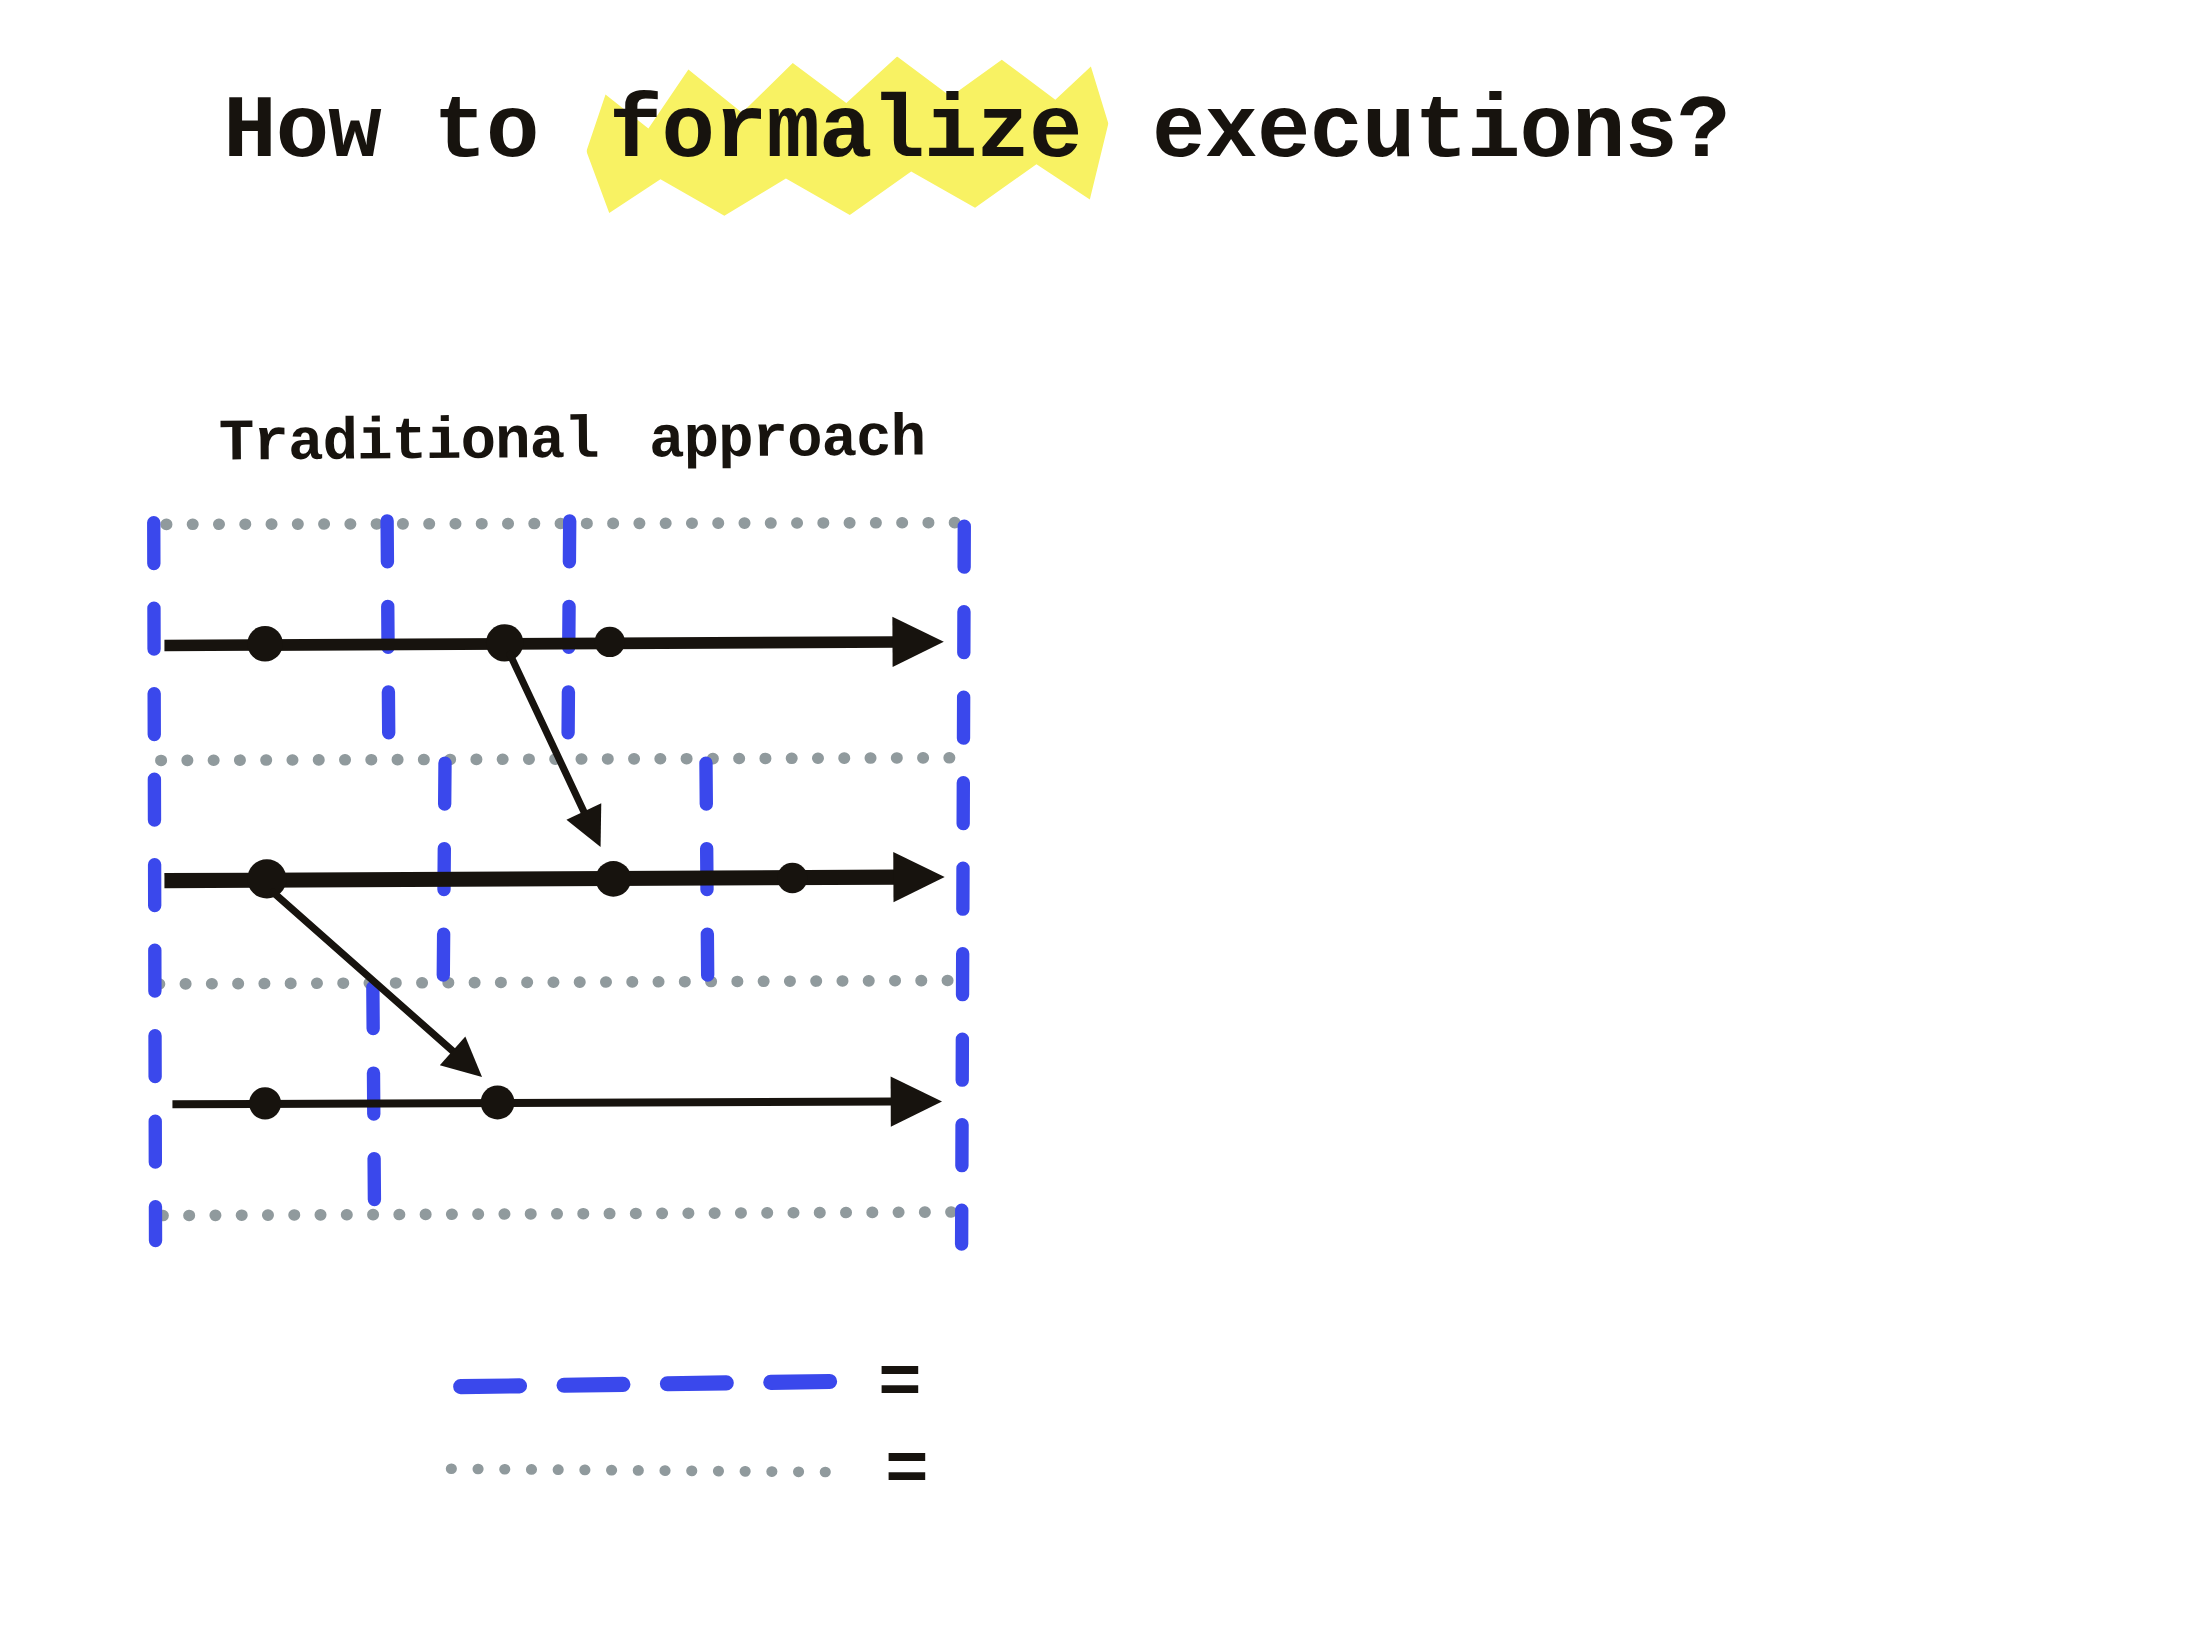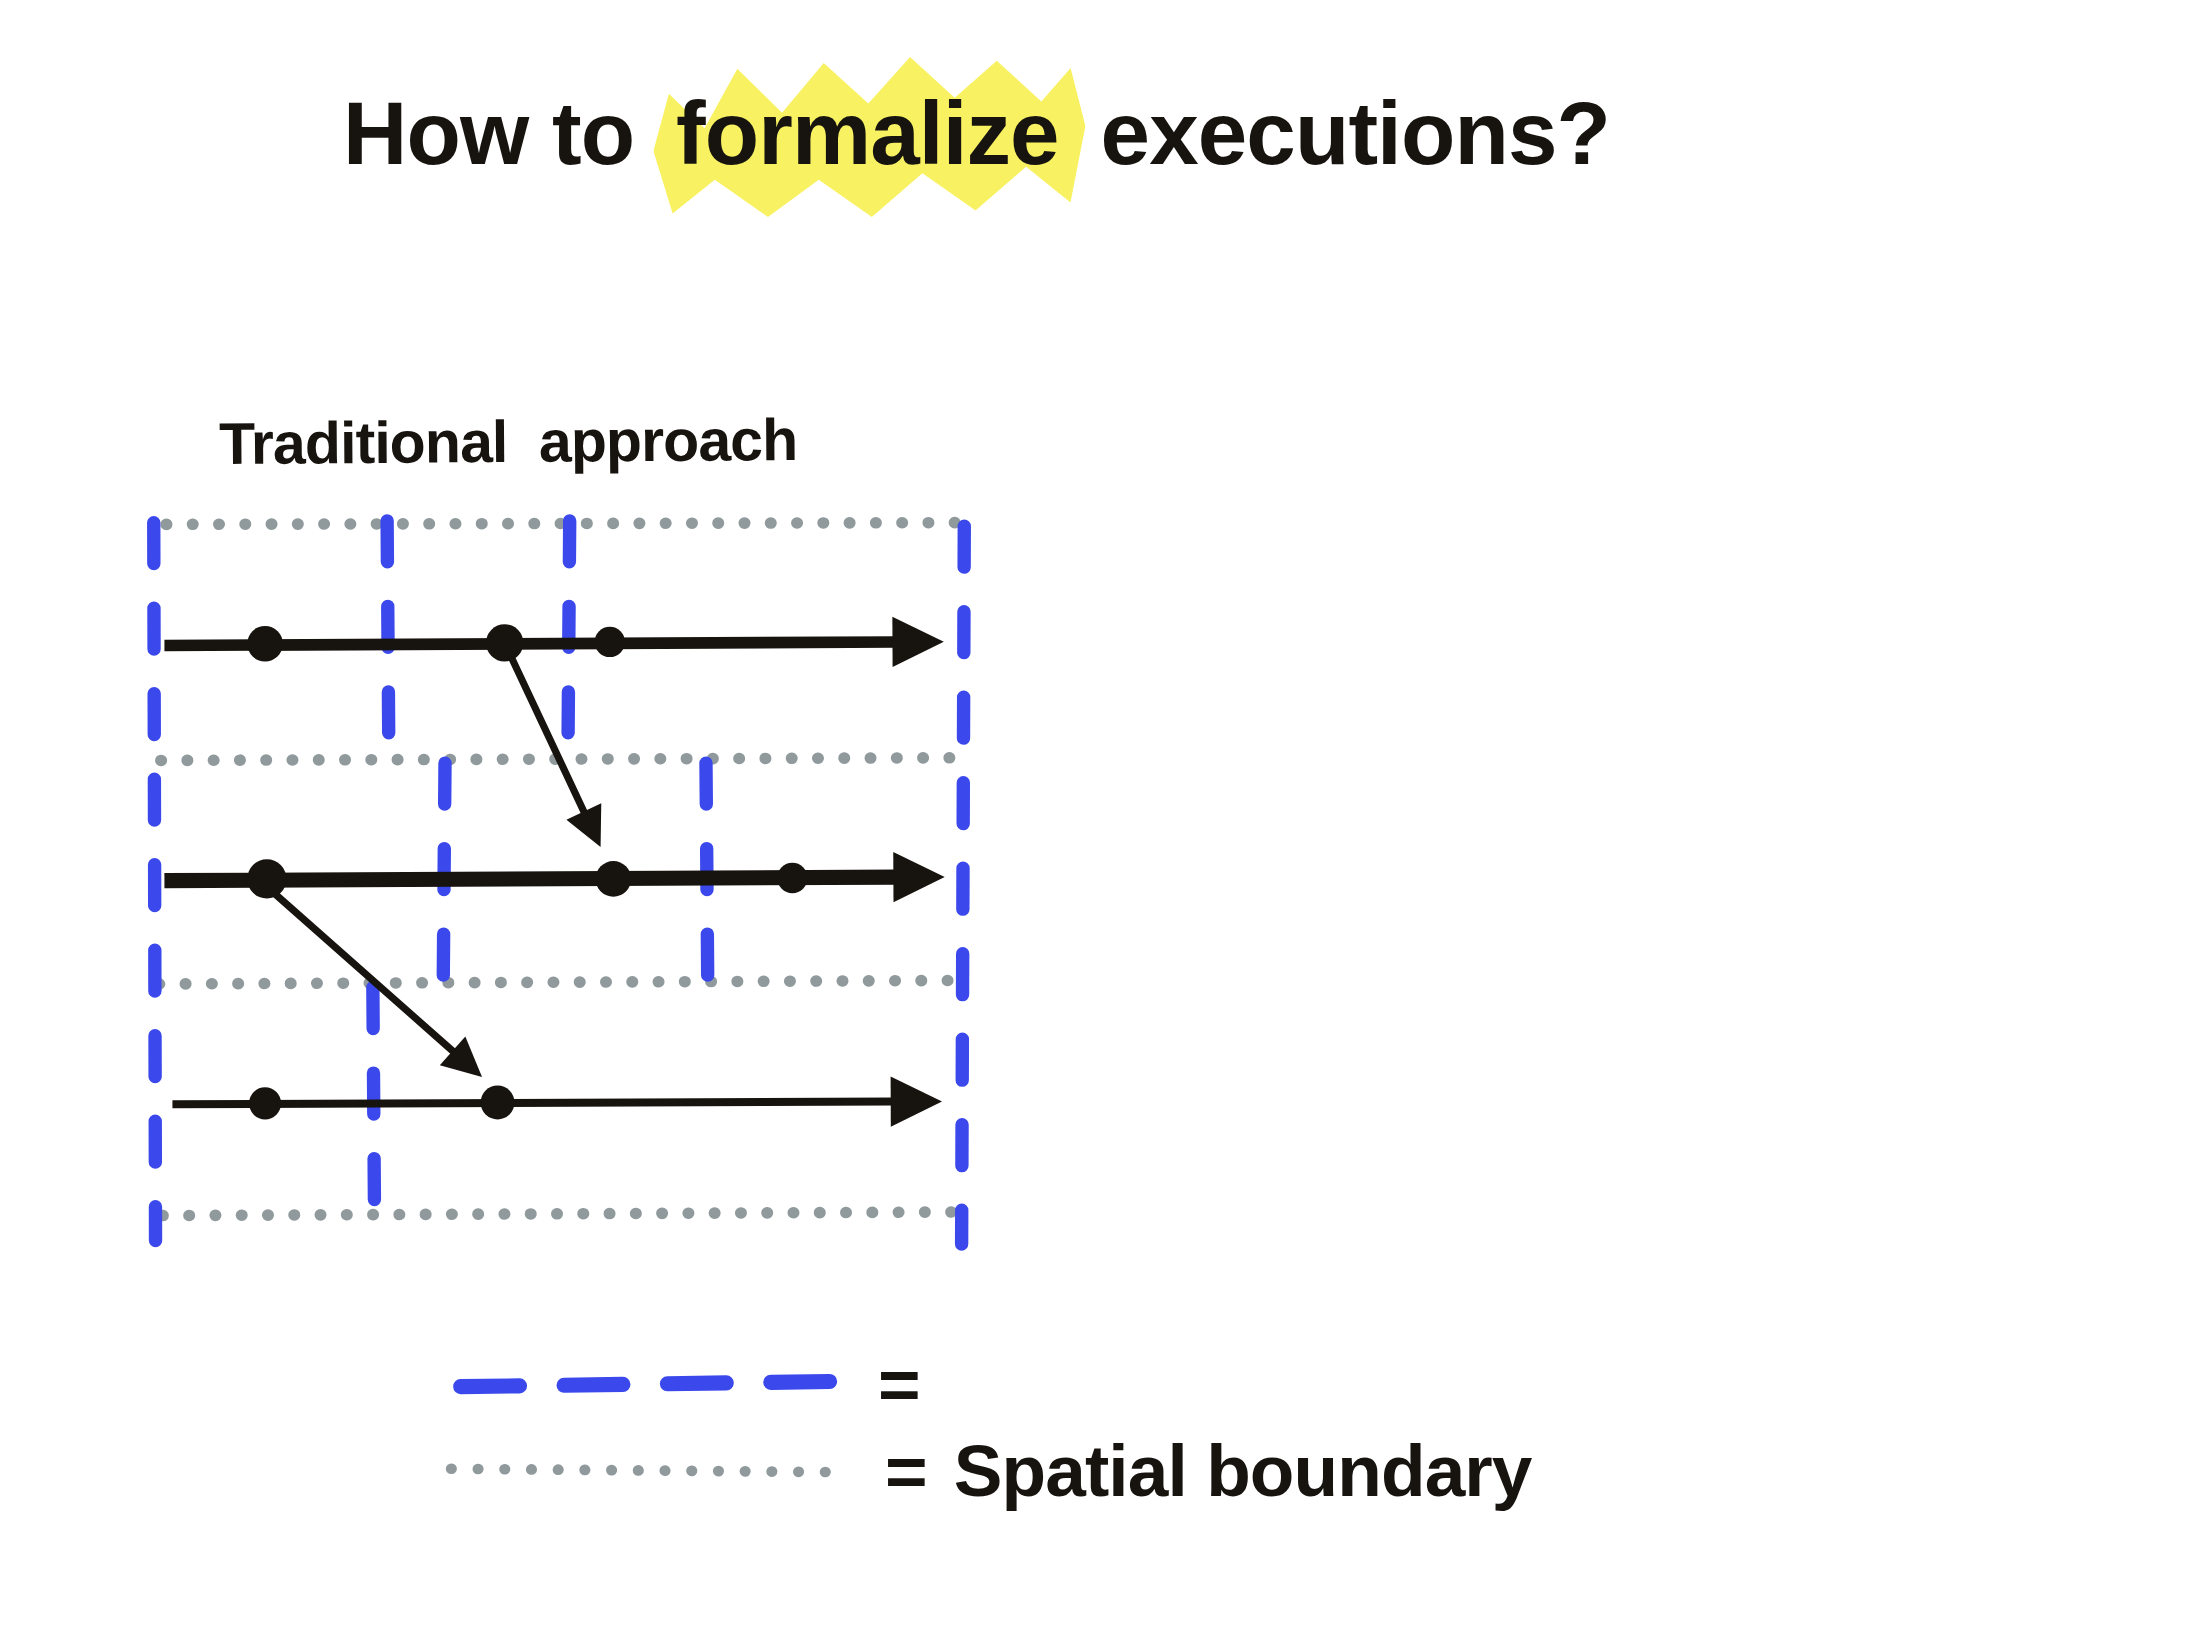--- a/index.html
+++ b/index.html
@@ -1,21 +1,21 @@
 <!DOCTYPE html>
 <html style="font-size:14.3px"><head>
 <meta charset="utf-8">
 <style>
   html,body{margin:0;padding:0;background:#ffffff;}
   .stage{
     position:relative;
     width:1953px;height:1652px;
     background:#ffffff;
     overflow:hidden;
-    font-family:Liberation Sans, sans-serif;
+    font-family:Liberation Mono, monospace;
     color:#17130e;
   }
   
   .title{
     position:absolute;
     left:0;right:0;top:82px;
     margin:0;
     text-align:center;
     font-size:89px;
     font-weight:700;
@@ -139,17 +139,16 @@
       <line x1="12" y1="20" x2="440" y2="20" stroke-width="17" stroke-linecap="round" stroke-dasharray="66 50" stroke="#3a48ec"></line>
     </svg>
     <span class="eq">=</span>
   </div>
 
   <div class="legend-row spatial">
     <svg class="sample" width="414" height="27" xmlns="http://www.w3.org/2000/svg" viewBox="0 0 465 30">
       <line x1="8" y1="15" x2="458" y2="15" stroke-width="12" stroke-linecap="round" stroke-dasharray="0.5 29.5" stroke="#909a9d"></line>
     </svg>
     <span class="eq">=</span>
-    <span class="legend-label">Spatial boundary</span>
   </div>
 
 </div>
 
 
 </body></html>

